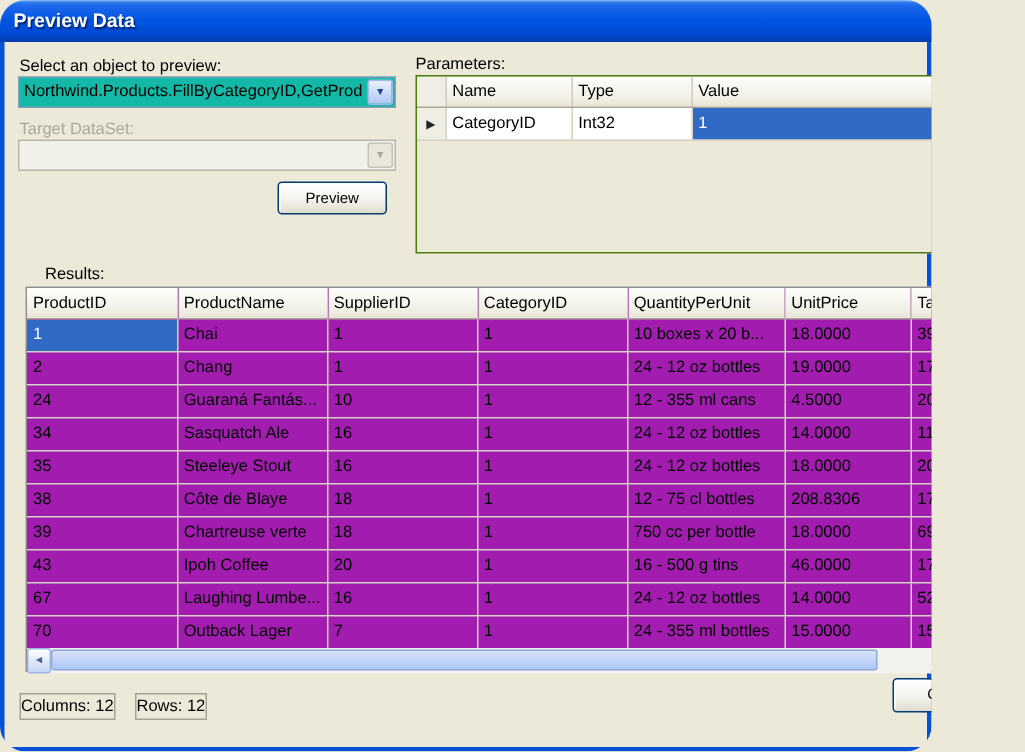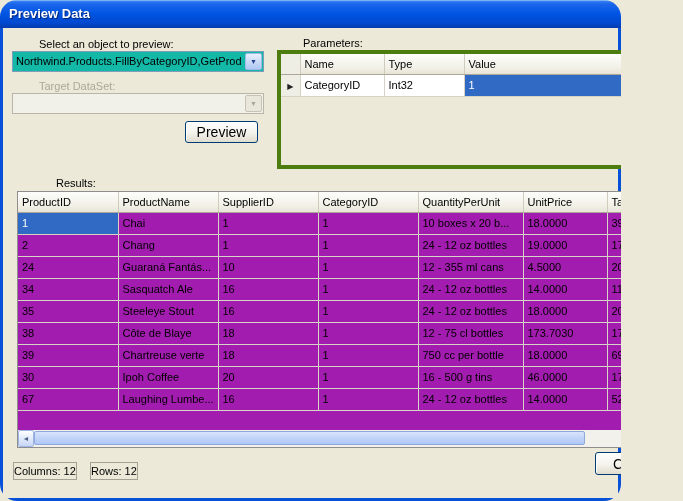--- a/index.html
+++ b/index.html
@@ -14,43 +14,43 @@
     text-shadow:1px 1px 1px rgba(0,20,80,.75); }
   .tb-btn { position:absolute; top:4px; width:21px; height:20px; border:1px solid #fff; border-radius:3px;
     display:flex; align-items:center; justify-content:center; color:#fff; font-weight:bold; font-size:13px; cursor:default; }
   .tb-help { right:29px; background:linear-gradient(180deg,#7AAAF4 0%,#3E78DC 45%,#2E62C8 100%); }
   .tb-close { right:5px; background:linear-gradient(180deg,#F1A78F 0%,#DD6248 45%,#BD3711 100%); font-size:14px; }
   .edge { position:absolute; background:#0750D8; }
   .edge-l { left:0; top:28px; bottom:0; width:3px; }
   .edge-r { right:0; top:28px; bottom:0; width:3px; }
   .edge-b { left:0; bottom:0; width:683px; height:3px; }
 
-  .lbl { position:absolute; font-size:11px; color:#000; white-space:nowrap;margin-left:26px; }
+  .lbl { position:absolute; font-size:11px; color:#000; white-space:nowrap; }
   .lbl-disabled { color:#ACA899; }
 
   
   .combo { position:absolute; height:21px; border:1px solid #7F9DB9; background:#14b8a6; display:flex; }
   .combo-text { flex:1; font-size:11px; line-height:19px; padding:0 3px; white-space:nowrap; overflow:hidden; }
   .combo-btn { width:17px; margin:1px; border:1px solid #9EBAE8; border-radius:2px;
     background:linear-gradient(180deg,#E9F0FC 0%,#CBDBF7 50%,#AFC8F2 100%);
     display:flex; align-items:center; justify-content:center; }
   .combo-arrow { font-size:7px; color:#21448C; }
   .combo.disabled { border-color:#B9B5A8; background:#F2F1E9; }
   .combo.disabled .combo-btn { border-color:#C6C2B4; background:#E9E7DB; }
   .combo.disabled .combo-arrow { color:#A8A499; }
 
   
-  .xp-btn { position:absolute; border:1px solid #003C74; border-radius:3px; font-size:14px; color:#000;
+  .xp-btn { position:absolute; border:1px solid #003C74; border-radius:3px; font-size:10px; color:#000;
     background:linear-gradient(180deg,#FFFFFF 0%,#F4F3EC 55%,#E0DCCE 100%);
     display:flex; align-items:center; justify-content:center; cursor:default;
     box-shadow:inset 1px 1px 0 #fff; }
 
   
   .params-panel { position:absolute; left:277px; top:50px; width:390px; height:119px;
-    border:4px solid #4d7c0f; background:#ECE9D8; overflow:hidden; }
+    border:1px solid #4d7c0f; background:#ECE9D8; overflow:hidden; }
   .ptable { width:388px; border-collapse:collapse; table-layout:fixed; font-size:11px; }
   .ptable th { height:20px; font-weight:normal; text-align:left; padding:0 4px;
     background:linear-gradient(180deg,#FDFDFB 0%,#F1F0E6 70%,#E7E4D6 100%);
     border-right:1px solid #CFCCBE; border-bottom:1px solid #ACA899; overflow:hidden; white-space:nowrap; }
   .ptable td { height:22px; padding:0 4px; background:#fff; border-right:1px solid #D6D3C6;
     border-bottom:1px solid #D6D3C6; overflow:hidden; white-space:nowrap; }
   .ptable .sel { width:19px; padding:0; text-align:center; background:#EFEEE5; }
   .ptable td.selected { background:#316AC5; color:#fff; }
   .row-arrow { font-size:8px; color:#222; }
 
@@ -224,49 +224,58 @@
                 <td>24 - 12 oz bottles</td>
                 <td>18.0000</td>
                 <td>20</td>
               </tr>
               <tr>
                 <td>38</td>
                 <td>Côte de Blaye</td>
                 <td>18</td>
                 <td>1</td>
                 <td>12 - 75 cl bottles</td>
-                <td>173.7030</td>
+                <td>208.8306</td>
                 <td>17</td>
               </tr>
               <tr>
                 <td>39</td>
                 <td>Chartreuse verte</td>
                 <td>18</td>
                 <td>1</td>
                 <td>750 cc per bottle</td>
                 <td>18.0000</td>
                 <td>69</td>
               </tr>
               <tr>
-                <td>30</td>
+                <td>43</td>
                 <td>Ipoh Coffee</td>
                 <td>20</td>
                 <td>1</td>
                 <td>16 - 500 g tins</td>
                 <td>46.0000</td>
                 <td>17</td>
               </tr>
               <tr>
                 <td>67</td>
                 <td>Laughing Lumbe...</td>
                 <td>16</td>
                 <td>1</td>
                 <td>24 - 12 oz bottles</td>
                 <td>14.0000</td>
                 <td>52</td>
+              </tr>
+              <tr>
+                <td>70</td>
+                <td>Outback Lager</td>
+                <td>7</td>
+                <td>1</td>
+                <td>24 - 355 ml bottles</td>
+                <td>15.0000</td>
+                <td>15</td>
               </tr>
             </tbody>
         </table>
       </div>
       <div class="vscroll">
         <div class="sb-btn">
             <span class="sb-glyph">▲</span>
           </div>
         <div class="vtrack">
           <div class="vthumb"></div>

